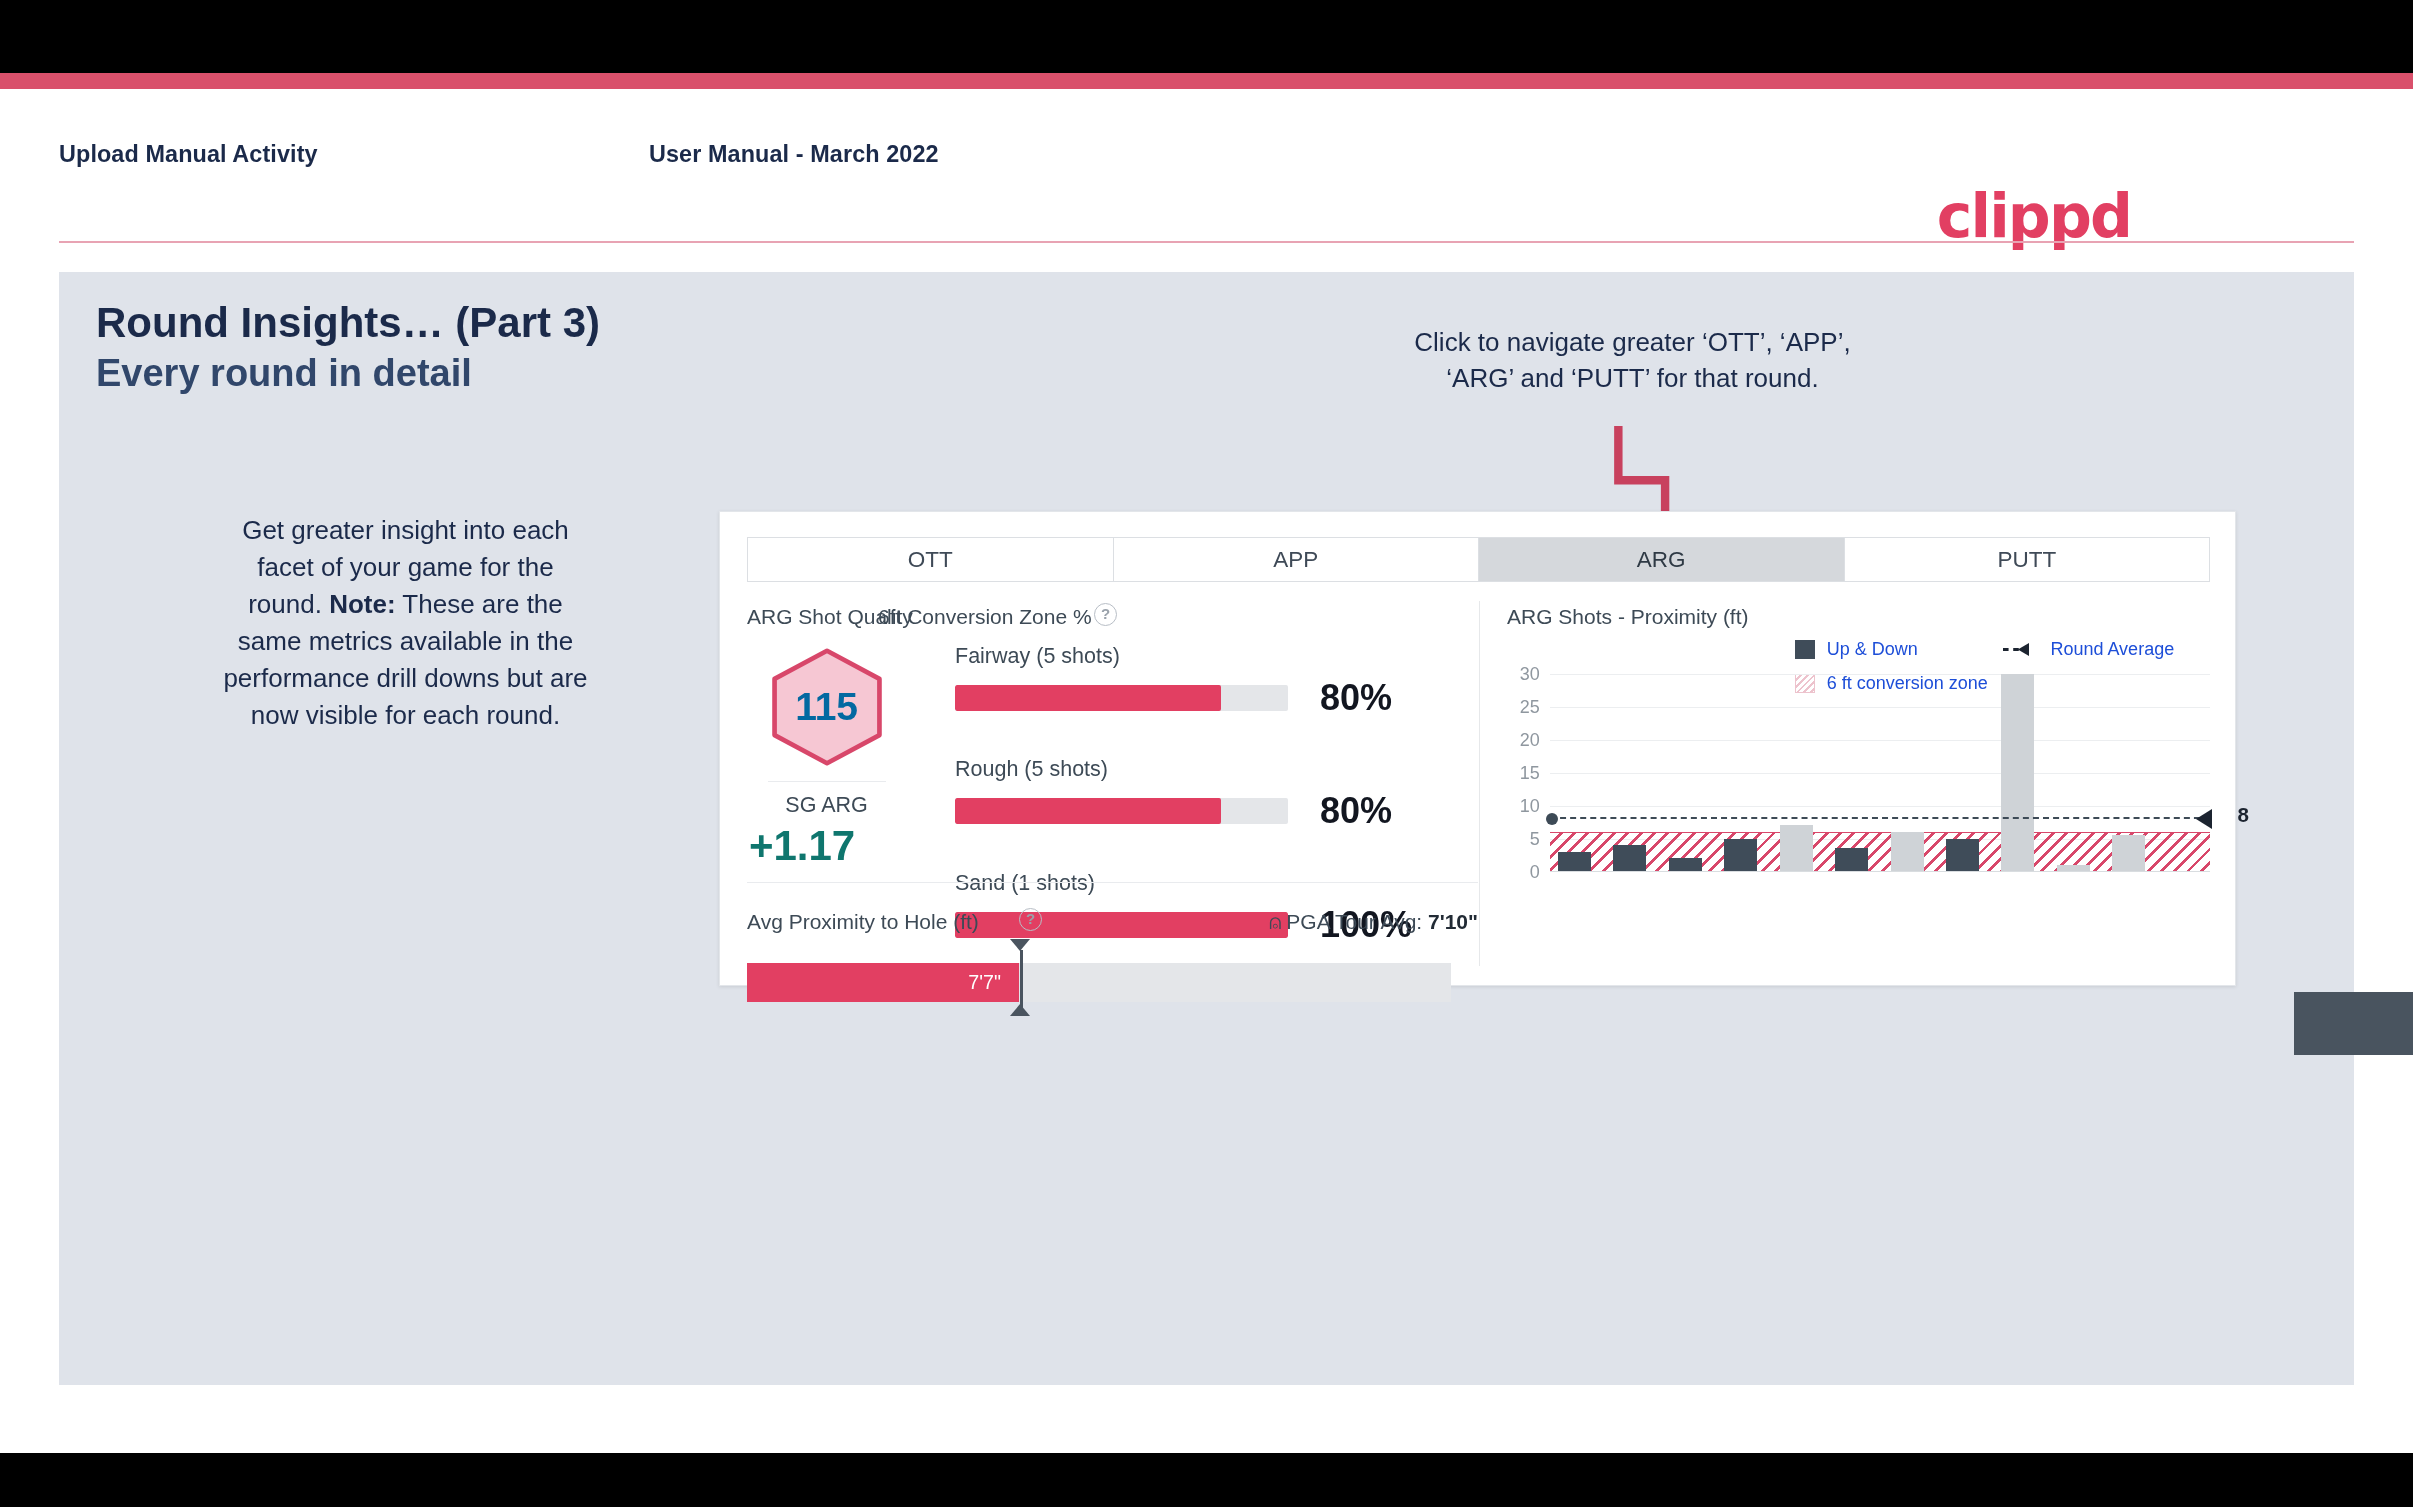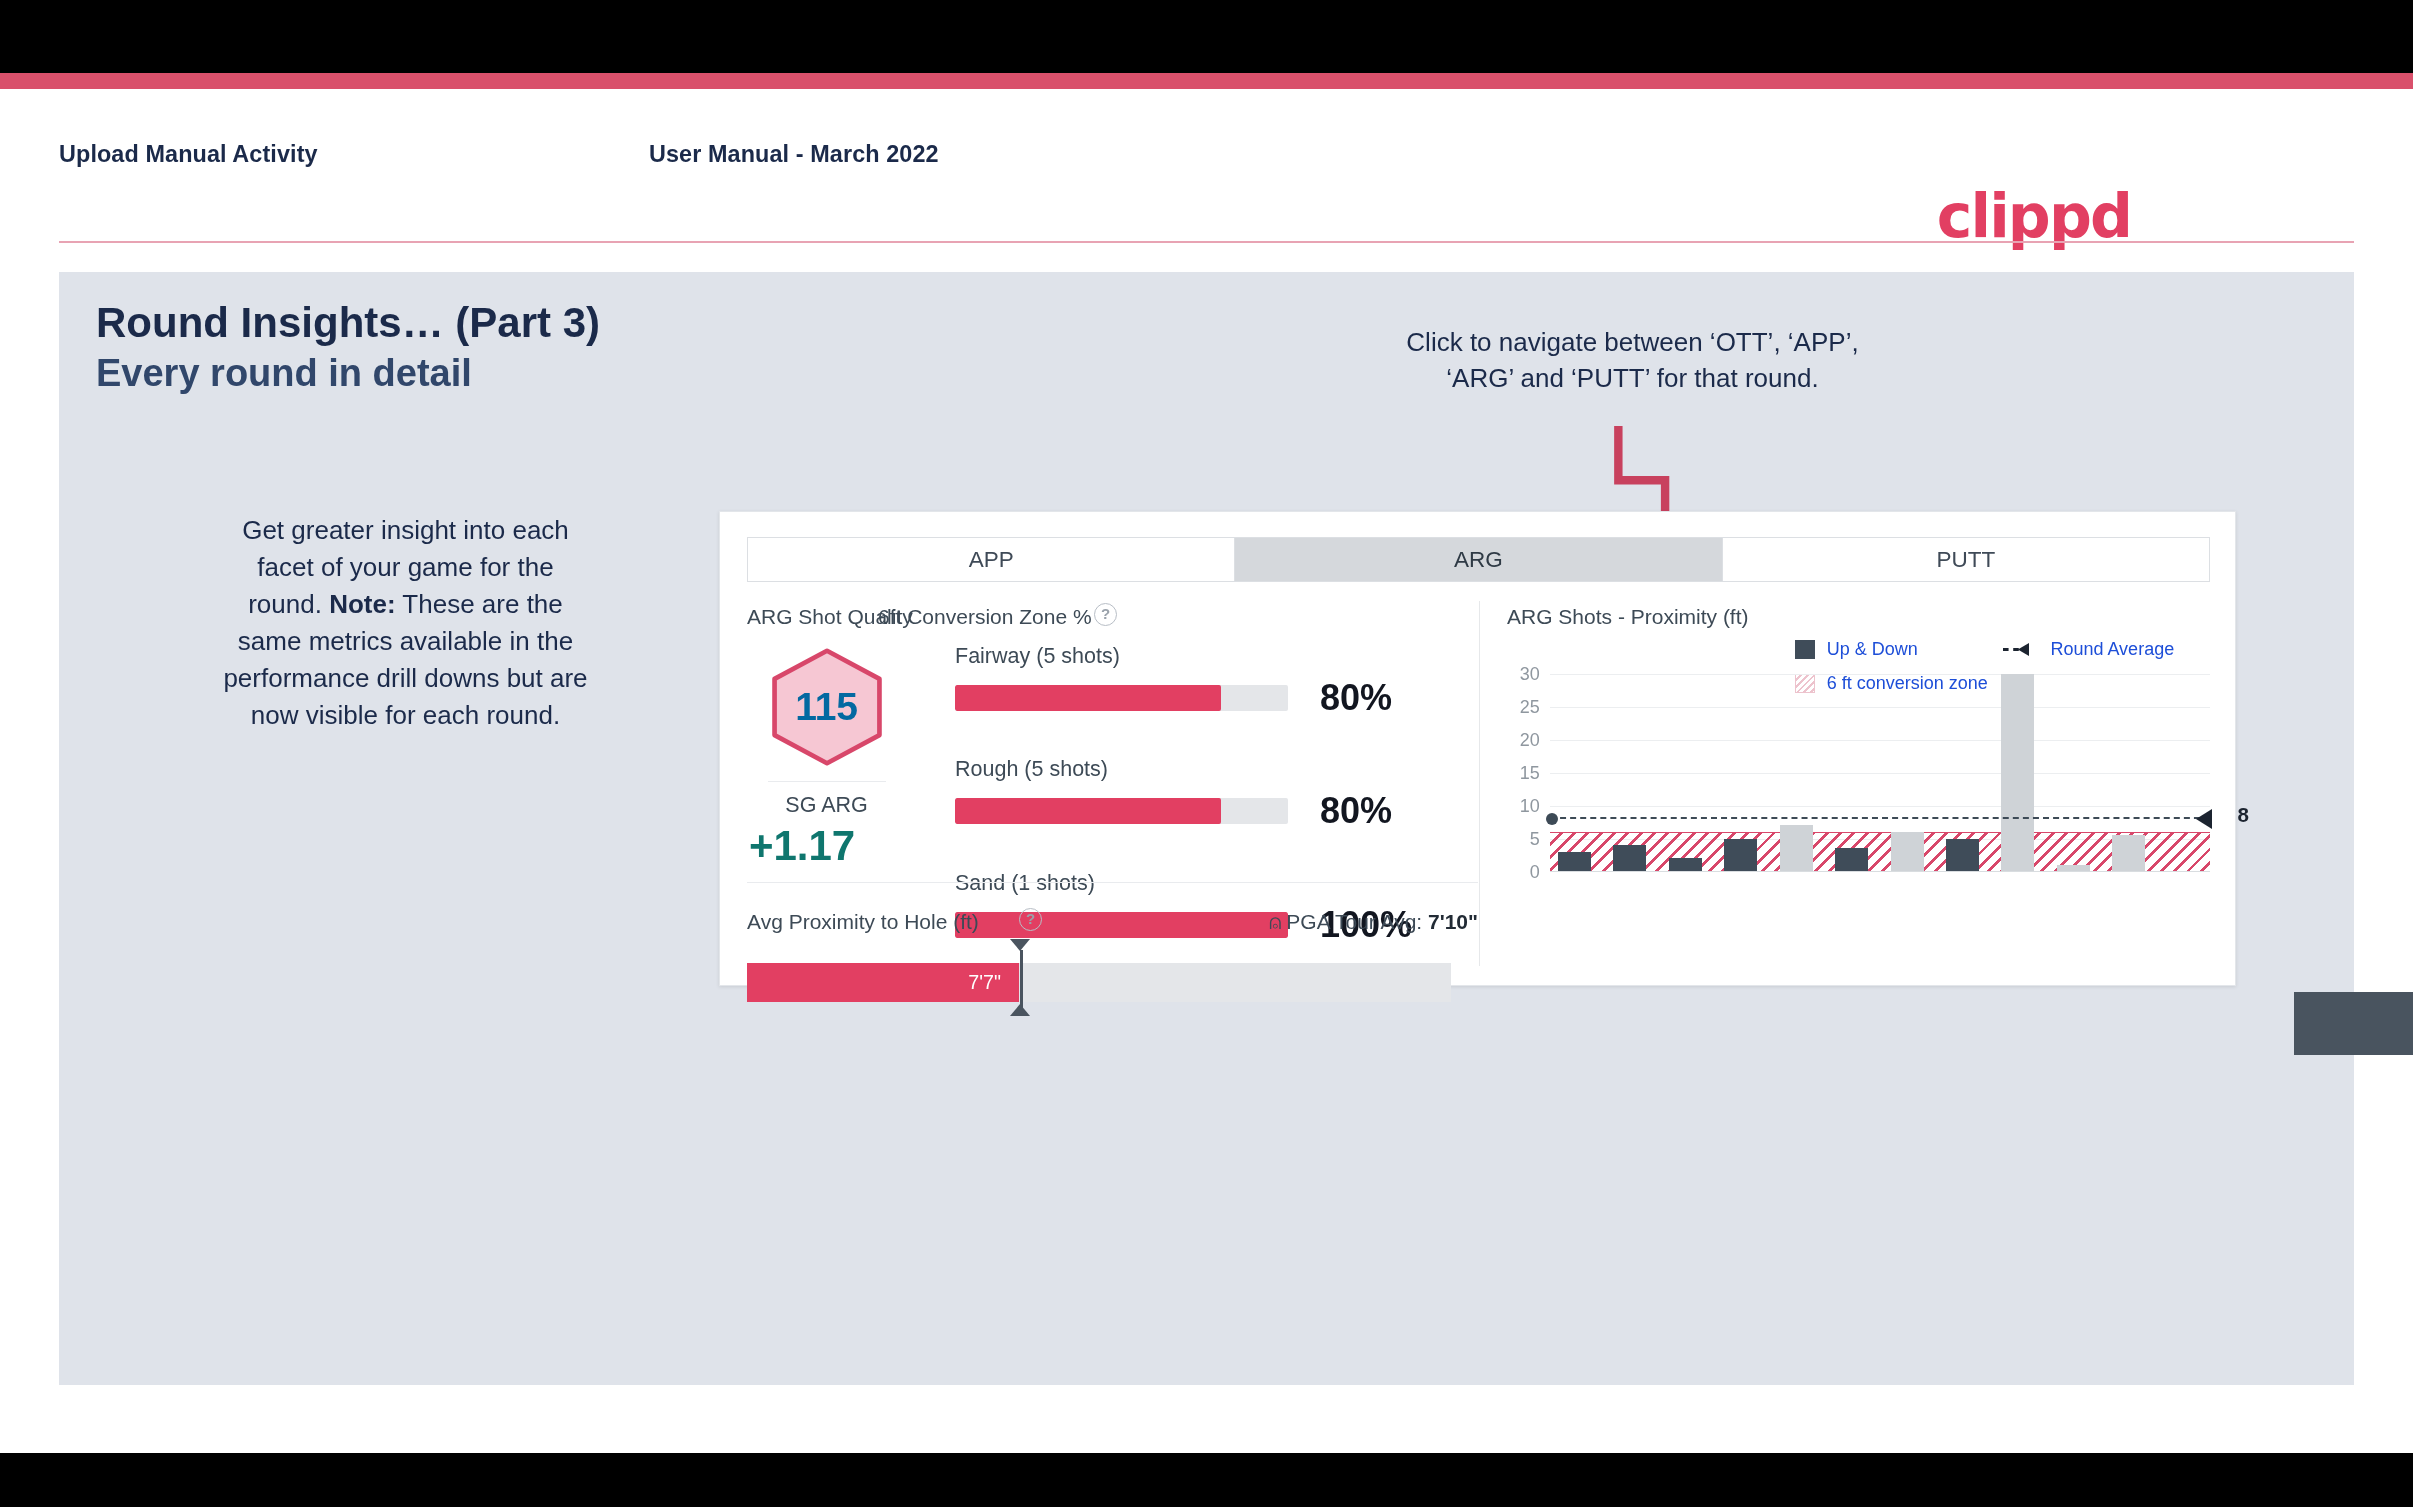--- a/index.html
+++ b/index.html
@@ -218,36 +218,37 @@
     <div id="logo">clippd</div>
     <div id="hdr-rule"></div>
   </div>
 
   <div id="body-panel">
 
     <div id="title-main">Round Insights… (Part 3)</div>
     <div id="title-sub">Every round in detail</div>
 
     <div id="callout">
-      <div>Click to navigate between ‘OTT’, ‘APP’,</div>
+      <div>Click to navigate greater ‘OTT’, ‘APP’,</div>
       <div>‘ARG’ and ‘PUTT’ for that round.</div>
     </div>
 
     <svg id="callout-arrow" viewBox="0 0 200 130" fill="none">
       <path d="M10 4 L10 62 L60 62 L60 104" stroke="#c8415e" stroke-width="9" fill="none"></path>
       <path d="M60 126 L45 100 L75 100 Z" fill="#c8415e"></path>
     </svg>
 
     <div id="blurb">
       <span>Get greater insight into each facet of your game for the round. </span><b>Note:</b><span> These are the same metrics available in the performance drill downs but are now visible for each round.</span>
     </div>
 
     <div id="card">
 
       <div id="tabs">
+        <div class="tab">OTT</div>
         <div class="tab">APP</div>
         <div class="tab active">ARG</div>
         <div class="tab">PUTT</div>
       </div>
 
       <div id="split-rule"></div>
 
       <div id="left-col">
 
         <div class="sec-label" id="lbl-shot-quality">ARG Shot Quality</div>

